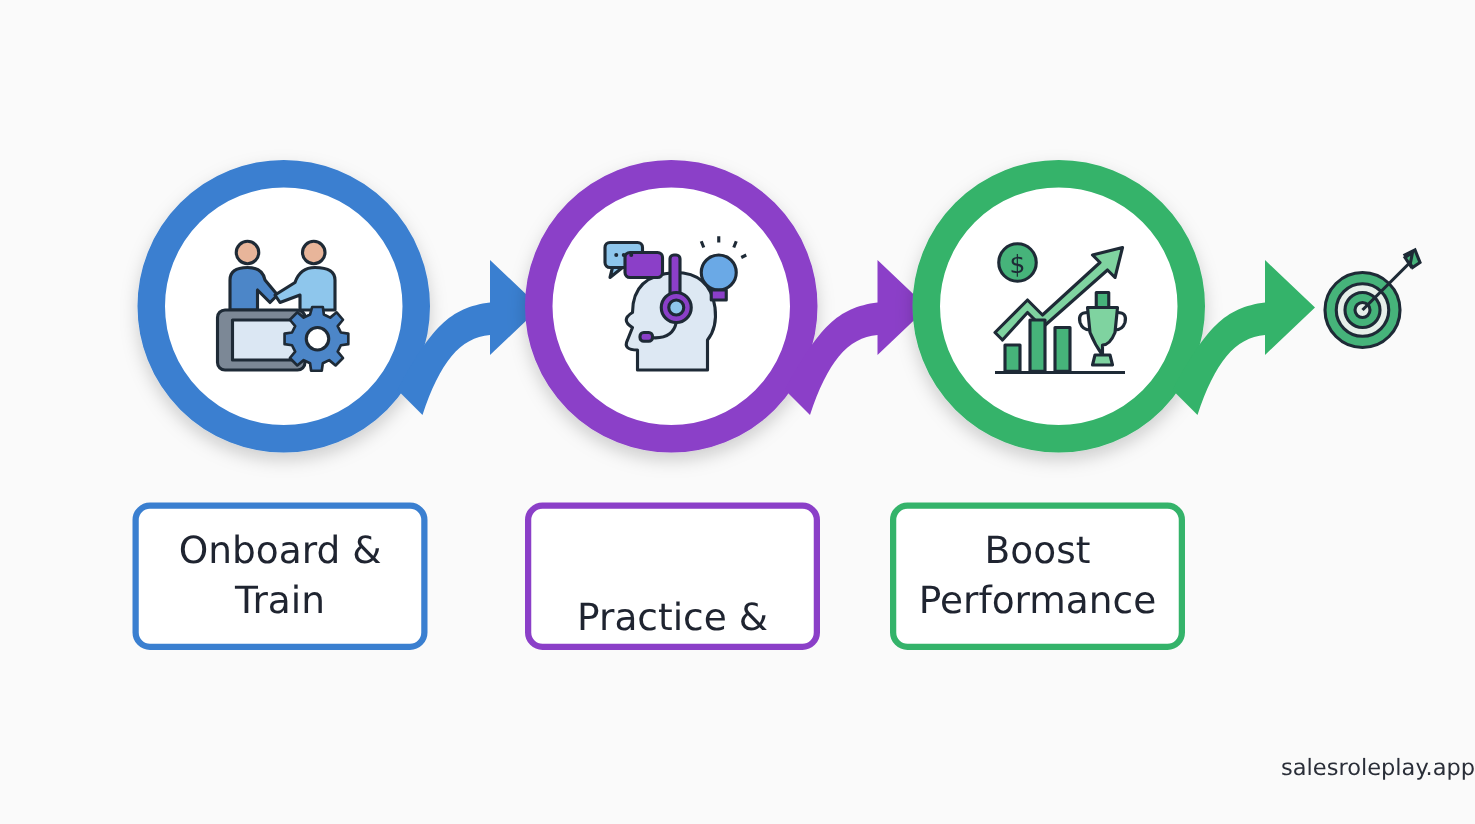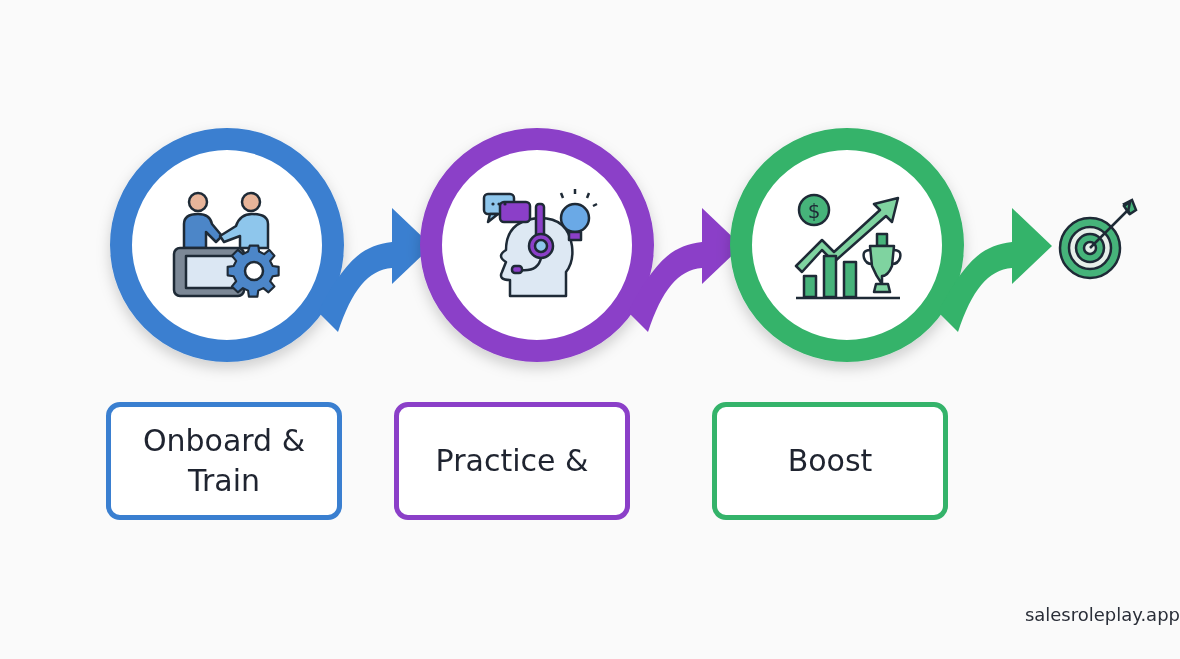--- a/index.html
+++ b/index.html
@@ -94,20 +94,21 @@
     <line x1="1090" y1="248" x2="1130" y2="208"></line>
     <path d="M1124 204 L1132 200 L1136 210 L1130 214 Z" fill="#46b37a"></path>
     <path d="M1124 206 L1130 202 L1128 212 Z" fill="#46b37a"></path>
   </g>
 </svg>
 
 <div class="label-box" style="left:106px;border-color:#3a7fd0;">
   <span>Onboard &amp;</span>
   <span>Train</span>
 </div>
-<div class="label-box" style="left:394px;border-color:#8b3fc8;">
+<div class="label-box" style="left:420px;border-color:#8b3fc8;justify-content:flex-end;">
   <span>Practice &amp;</span>
 </div>
 <div class="label-box" style="left:712px;border-color:#34b36a;">
   <span>Boost</span>
+  <span>Performance</span>
 </div>
 
 <div class="footer">salesroleplay.app</div>
 
 </body></html>

